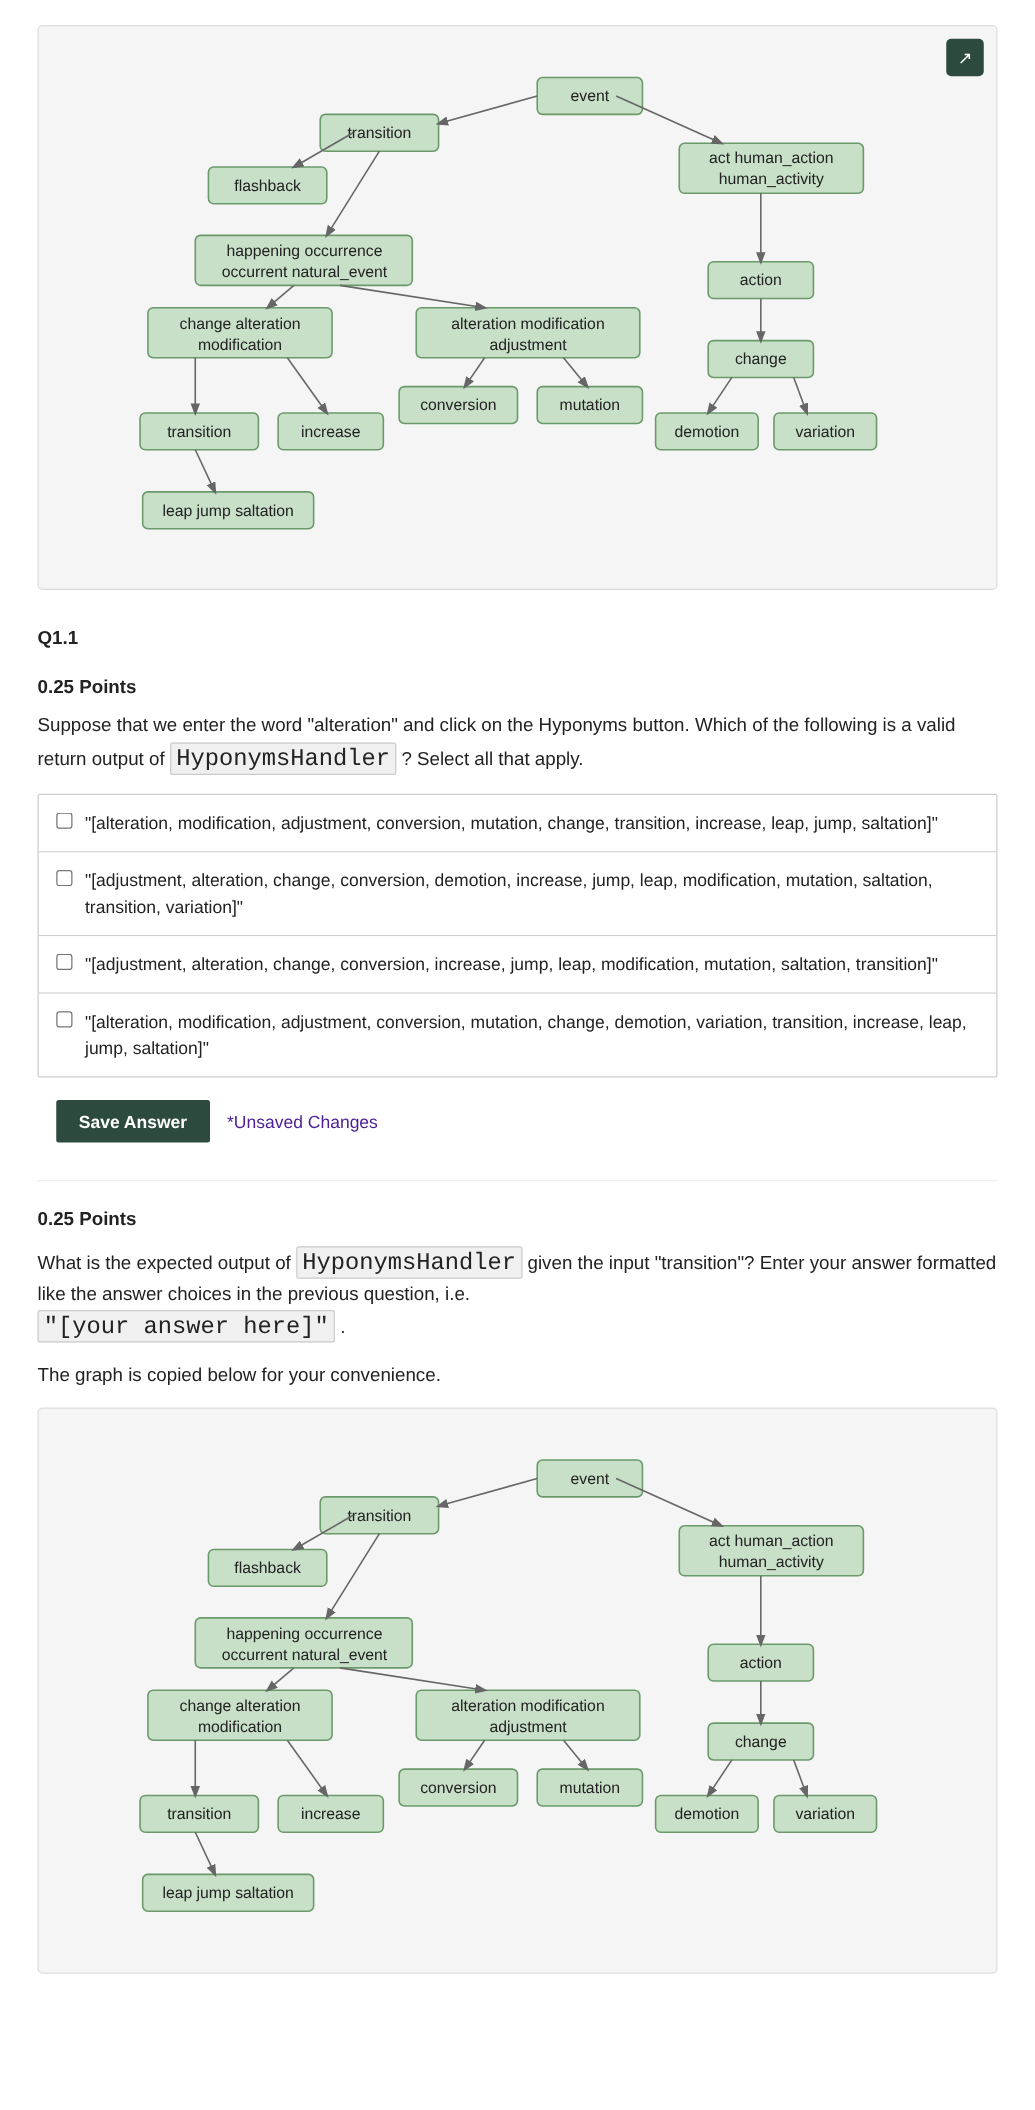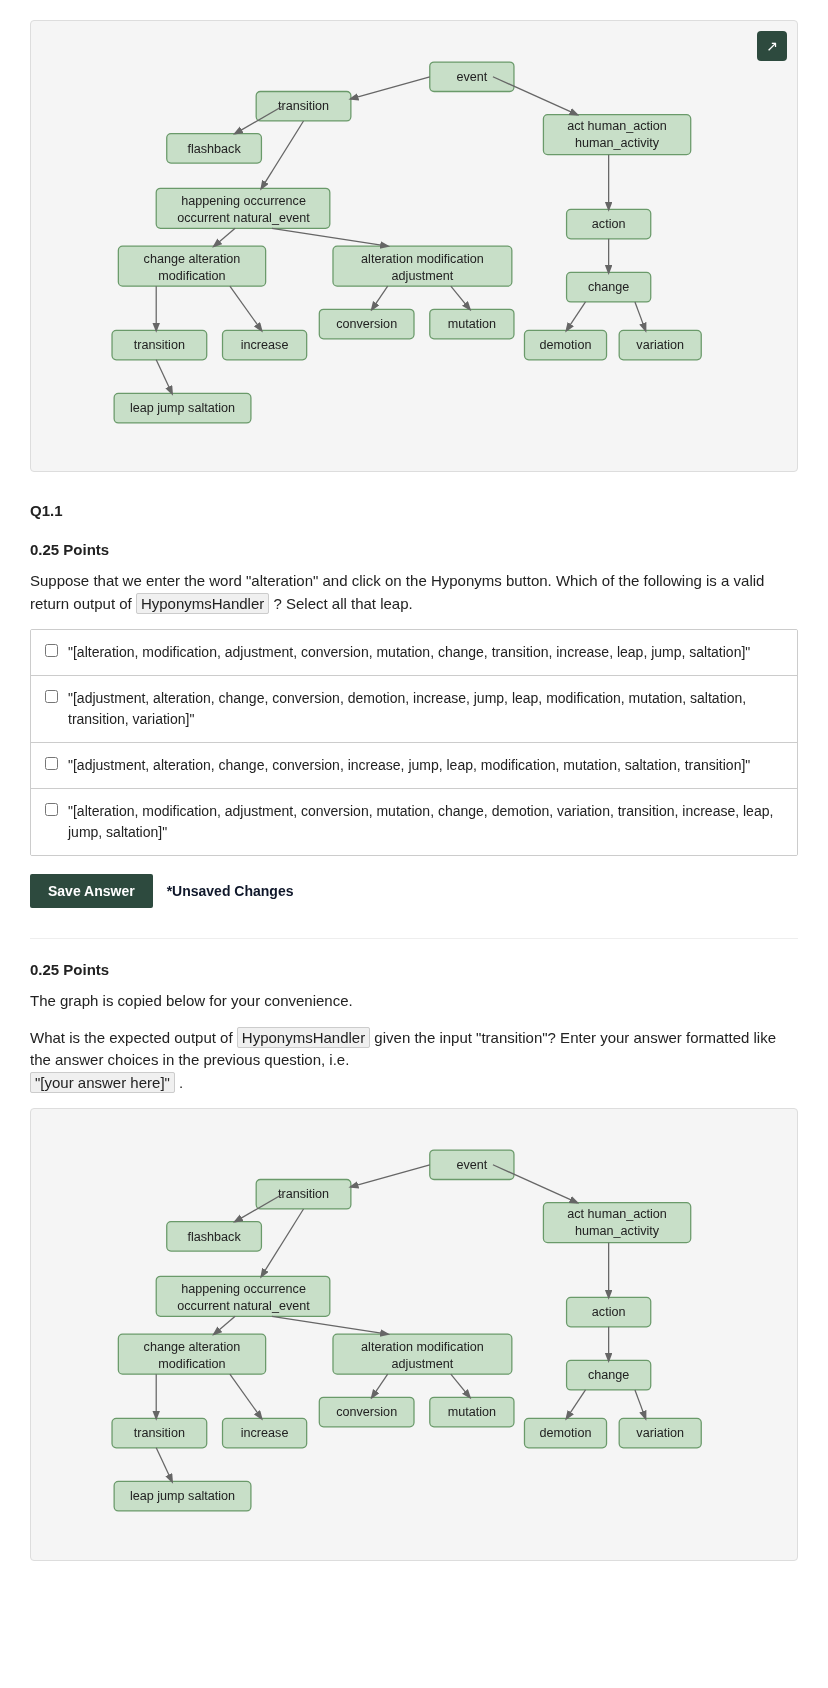--- a/index.html
+++ b/index.html
@@ -68,22 +68,22 @@
       margin-top: 22px;
     }
 
     .question-text {
       font-size: 15px;
       line-height: 1.5;
       margin-bottom: 14px;
     }
 
     code.inline-code {
-      font-family: Liberation Sans, sans-serif;
-      font-size: 15px;
+      font-family: Liberation Mono, monospace;
+      font-size: 19px;
       background: #f0f0f0;
       border: 1px solid #ccc;
       padding: 1px 4px;
       border-radius: 2px;
     }
 
     
     .choice-list {
       border: 1px solid #ccc;
       border-radius: 2px;
@@ -120,26 +120,27 @@
 
     .save-btn {
       background: #2d4a3e;
       color: white;
       border: none;
       padding: 9px 18px;
       font-weight: bold;
       font-size: 14px;
       cursor: pointer;
       border-radius: 2px;
+      margin-left: 15px;
     }
 
     .unsaved-text {
       font-size: 14px;
-      font-weight: bold;
-      color: #0f172a;
+      font-weight: normal;
+      color: #4c1d95;
     }
 
     
     .section-divider {
       border: none;
       border-top: 1px solid #eee;
       margin: 10px 0 20px 0;
     }
   </style>
 </head>
@@ -242,21 +243,21 @@
 
   <div class="question-section">
     <div class="question-header">
       <div class="question-id">Q1.1</div>
       <div class="question-points">0.25 Points</div>
     </div>
 
     <p class="question-text">
       <span>Suppose that we enter the word "alteration" and click on the Hyponyms button. Which of the following is a valid return output of</span>
       <code class="inline-code">HyponymsHandler</code>
-      <span>? Select all that leap.</span>
+      <span>? Select all that apply.</span>
     </p>
 
     <div class="choice-list">
       <label class="choice-item">
         <input type="checkbox" style="">
         <span>"[alteration, modification, adjustment, conversion, mutation, change, transition, increase, leap, jump, saltation]"</span>
       </label>
       <label class="choice-item">
         <input type="checkbox" style="">
         <span>"[adjustment, alteration, change, conversion, demotion, increase, jump, leap, modification, mutation, saltation, transition, variation]"</span>
@@ -277,30 +278,30 @@
     </div>
   </div>
 
   <hr class="section-divider">
 
   <div class="question-section">
     <div class="question-header">
       <div class="question-points">0.25 Points</div>
     </div>
 
-    <p class="question-text">The graph is copied below for your convenience.</p>
-
     <p class="question-text">
       <span>What is the expected output of</span>
       <code class="inline-code">HyponymsHandler</code>
       <span>given the input "transition"? Enter your answer formatted like the answer choices in the previous question, i.e.</span>
       <br>
       <code class="inline-code">"[your answer here]"</code>
       <span>.</span>
     </p>
+
+    <p class="question-text">The graph is copied below for your convenience.</p>
 
     <div class="graph-container">
       <svg class="graph-svg" viewBox="0 0 690 390">
         <defs>
           <marker id="arrow2" markerWidth="8" markerHeight="8" refX="6" refY="3" orient="auto">
             <path d="M0,0 L0,6 L8,3 z" fill="#666"></path>
           </marker>
         </defs>
 
         <rect x="360" y="20" width="80" height="28" rx="4" ry="4" fill="#c8dfc8" stroke="#6a9a6a" stroke-width="1.2"></rect>

